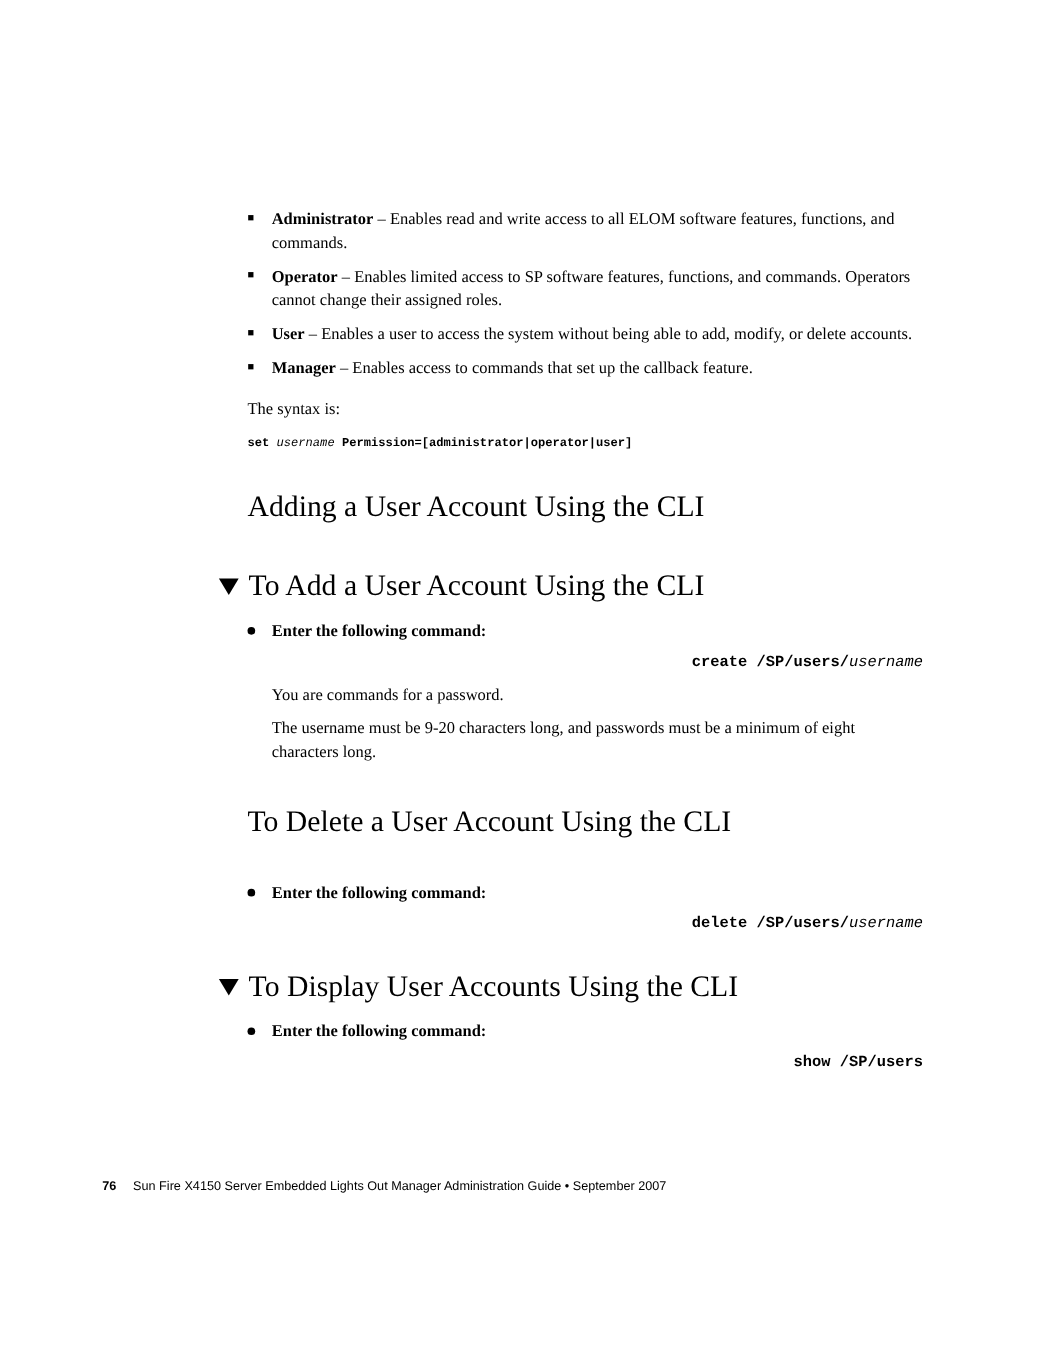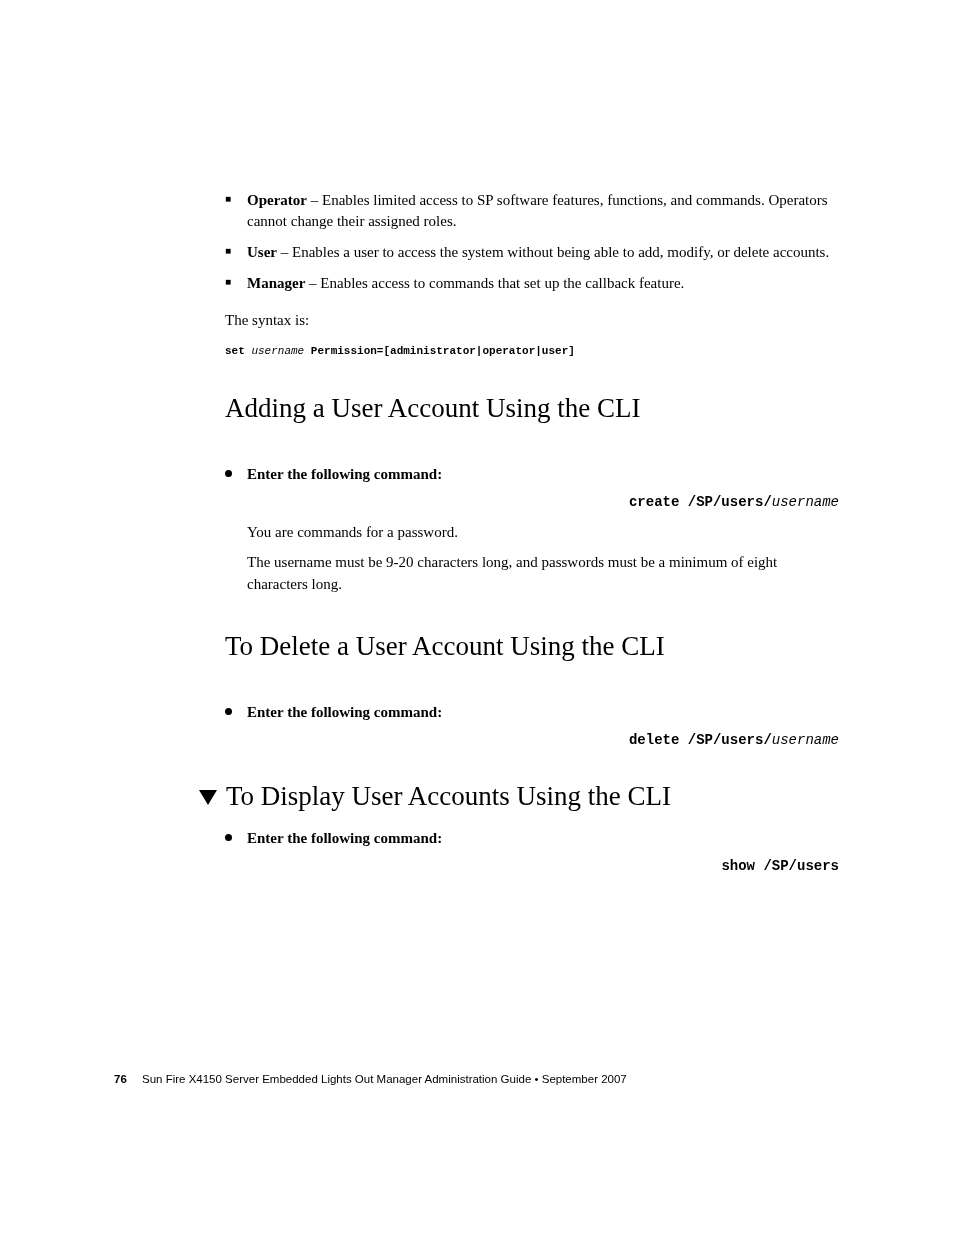--- a/index.html
+++ b/index.html
@@ -109,55 +109,62 @@
   }
   .cmd .b { font-weight: bold; }
   .cmd .i { font-style: italic; }
   .sub-para {
     display: block;
     margin-bottom: 8px;
     line-height: 1.45;
   }
   .footer {
     position: absolute;
-    left: 114px;
+    left: 93px;
     bottom: 150px;
     font-family: Helvetica, Arial, sans-serif;
     font-size: 11.5px;
   }
   .footer .pg {
     font-weight: bold;
     margin-right: 12px;
   }
 </style>
 </head>
 <body>
 
 <div class="page">
 
   <ul class="square-list">
     <li>
+      <span class="term">Administrator</span><span> – Enables read and write access to all ELOM software features, functions, and commands.</span>
+    </li>
+    <li>
       <span class="term">Operator</span><span> – Enables limited access to SP software features, functions, and commands. Operators cannot change their assigned roles.</span>
     </li>
     <li>
       <span class="term">User</span><span> – Enables a user to access the system without being able to add, modify, or delete accounts.</span>
     </li>
     <li>
       <span class="term">Manager</span><span> – Enables access to commands that set up the callback feature.</span>
     </li>
   </ul>
 
   <p class="para">The syntax is:</p>
 
   <p class="code-line">
     <span class="bold">set </span><span class="ital">username </span><span class="bold">Permission=[administrator|operator|user]</span>
   </p>
 
   <h2 class="h2-big">Adding a User Account Using the CLI</h2>
 
+  <div class="proc-row">
+    <div class="triangle"></div>
+    <h3 class="proc-title">To Add a User Account Using the CLI</h3>
+  </div>
 
   <ul class="dot-list">
     <li>
       <span class="step-head">Enter the following command:</span>
       <span class="cmd">
         <span class="b">create /SP/users/</span><span class="i">username</span>
       </span>
       <span class="sub-para">You are commands for a password.</span>
       <span class="sub-para">The username must be 9-20 characters long, and passwords must be a minimum of eight characters long.</span>
     </li>

